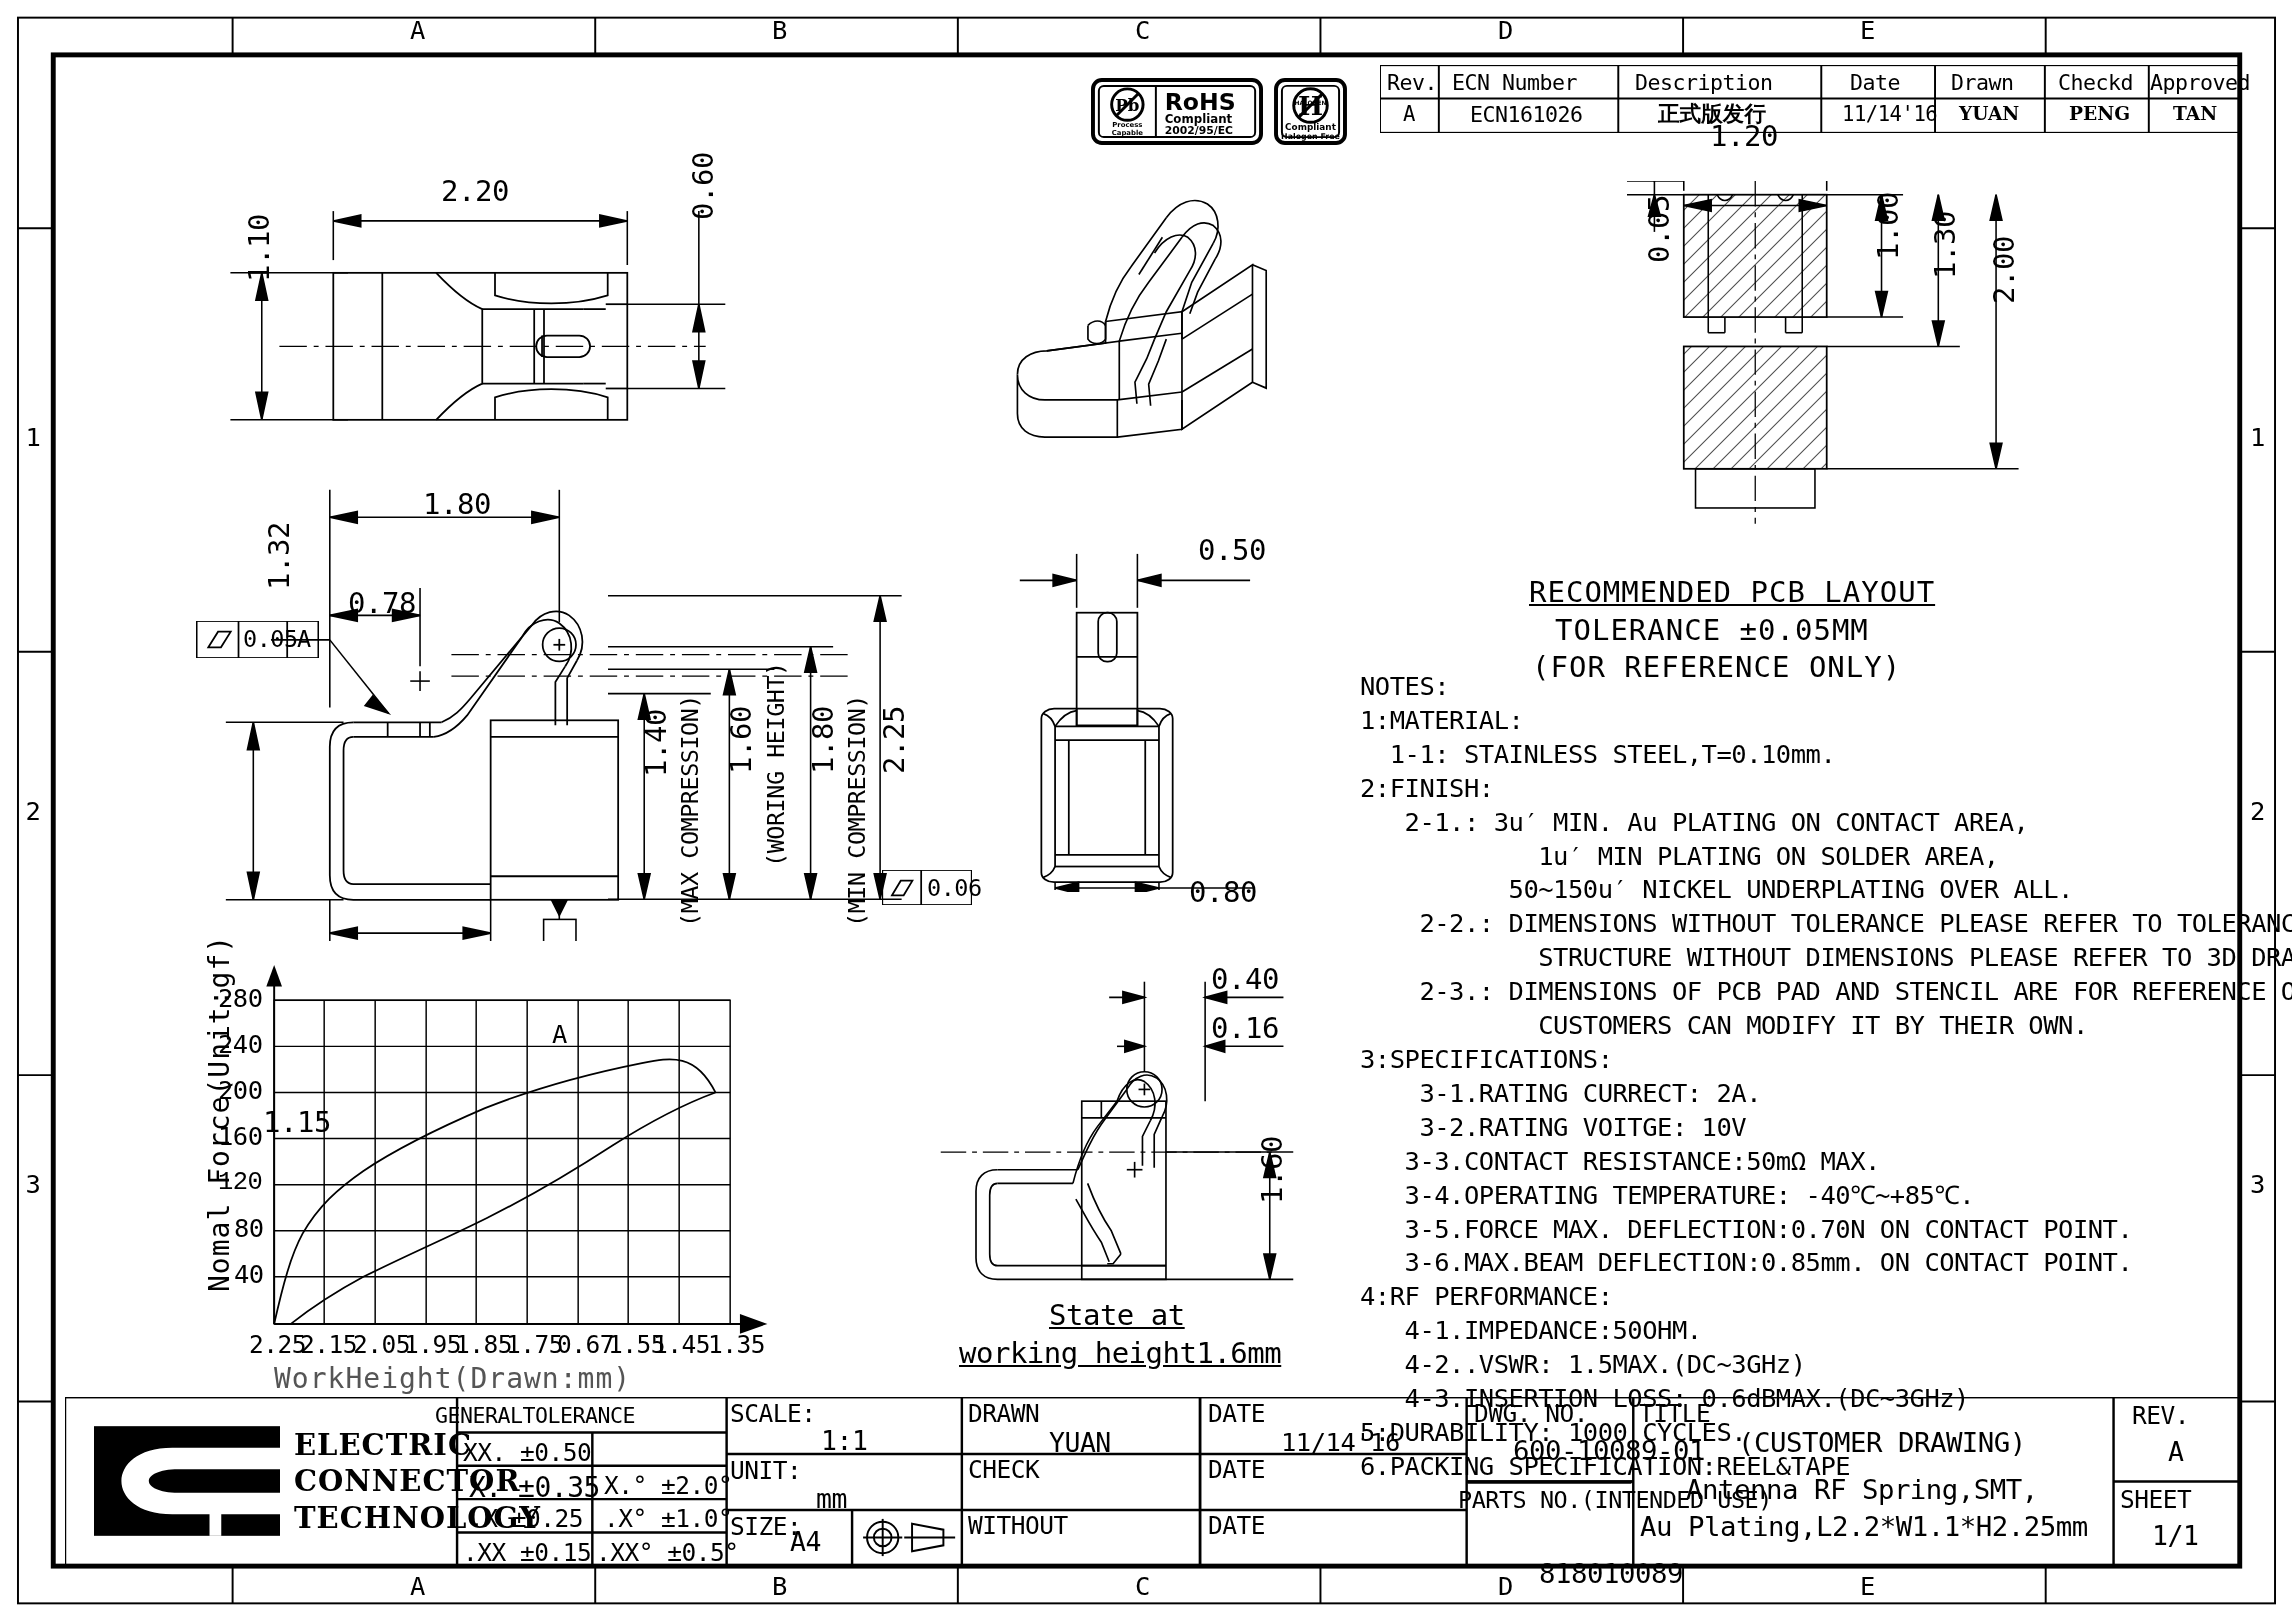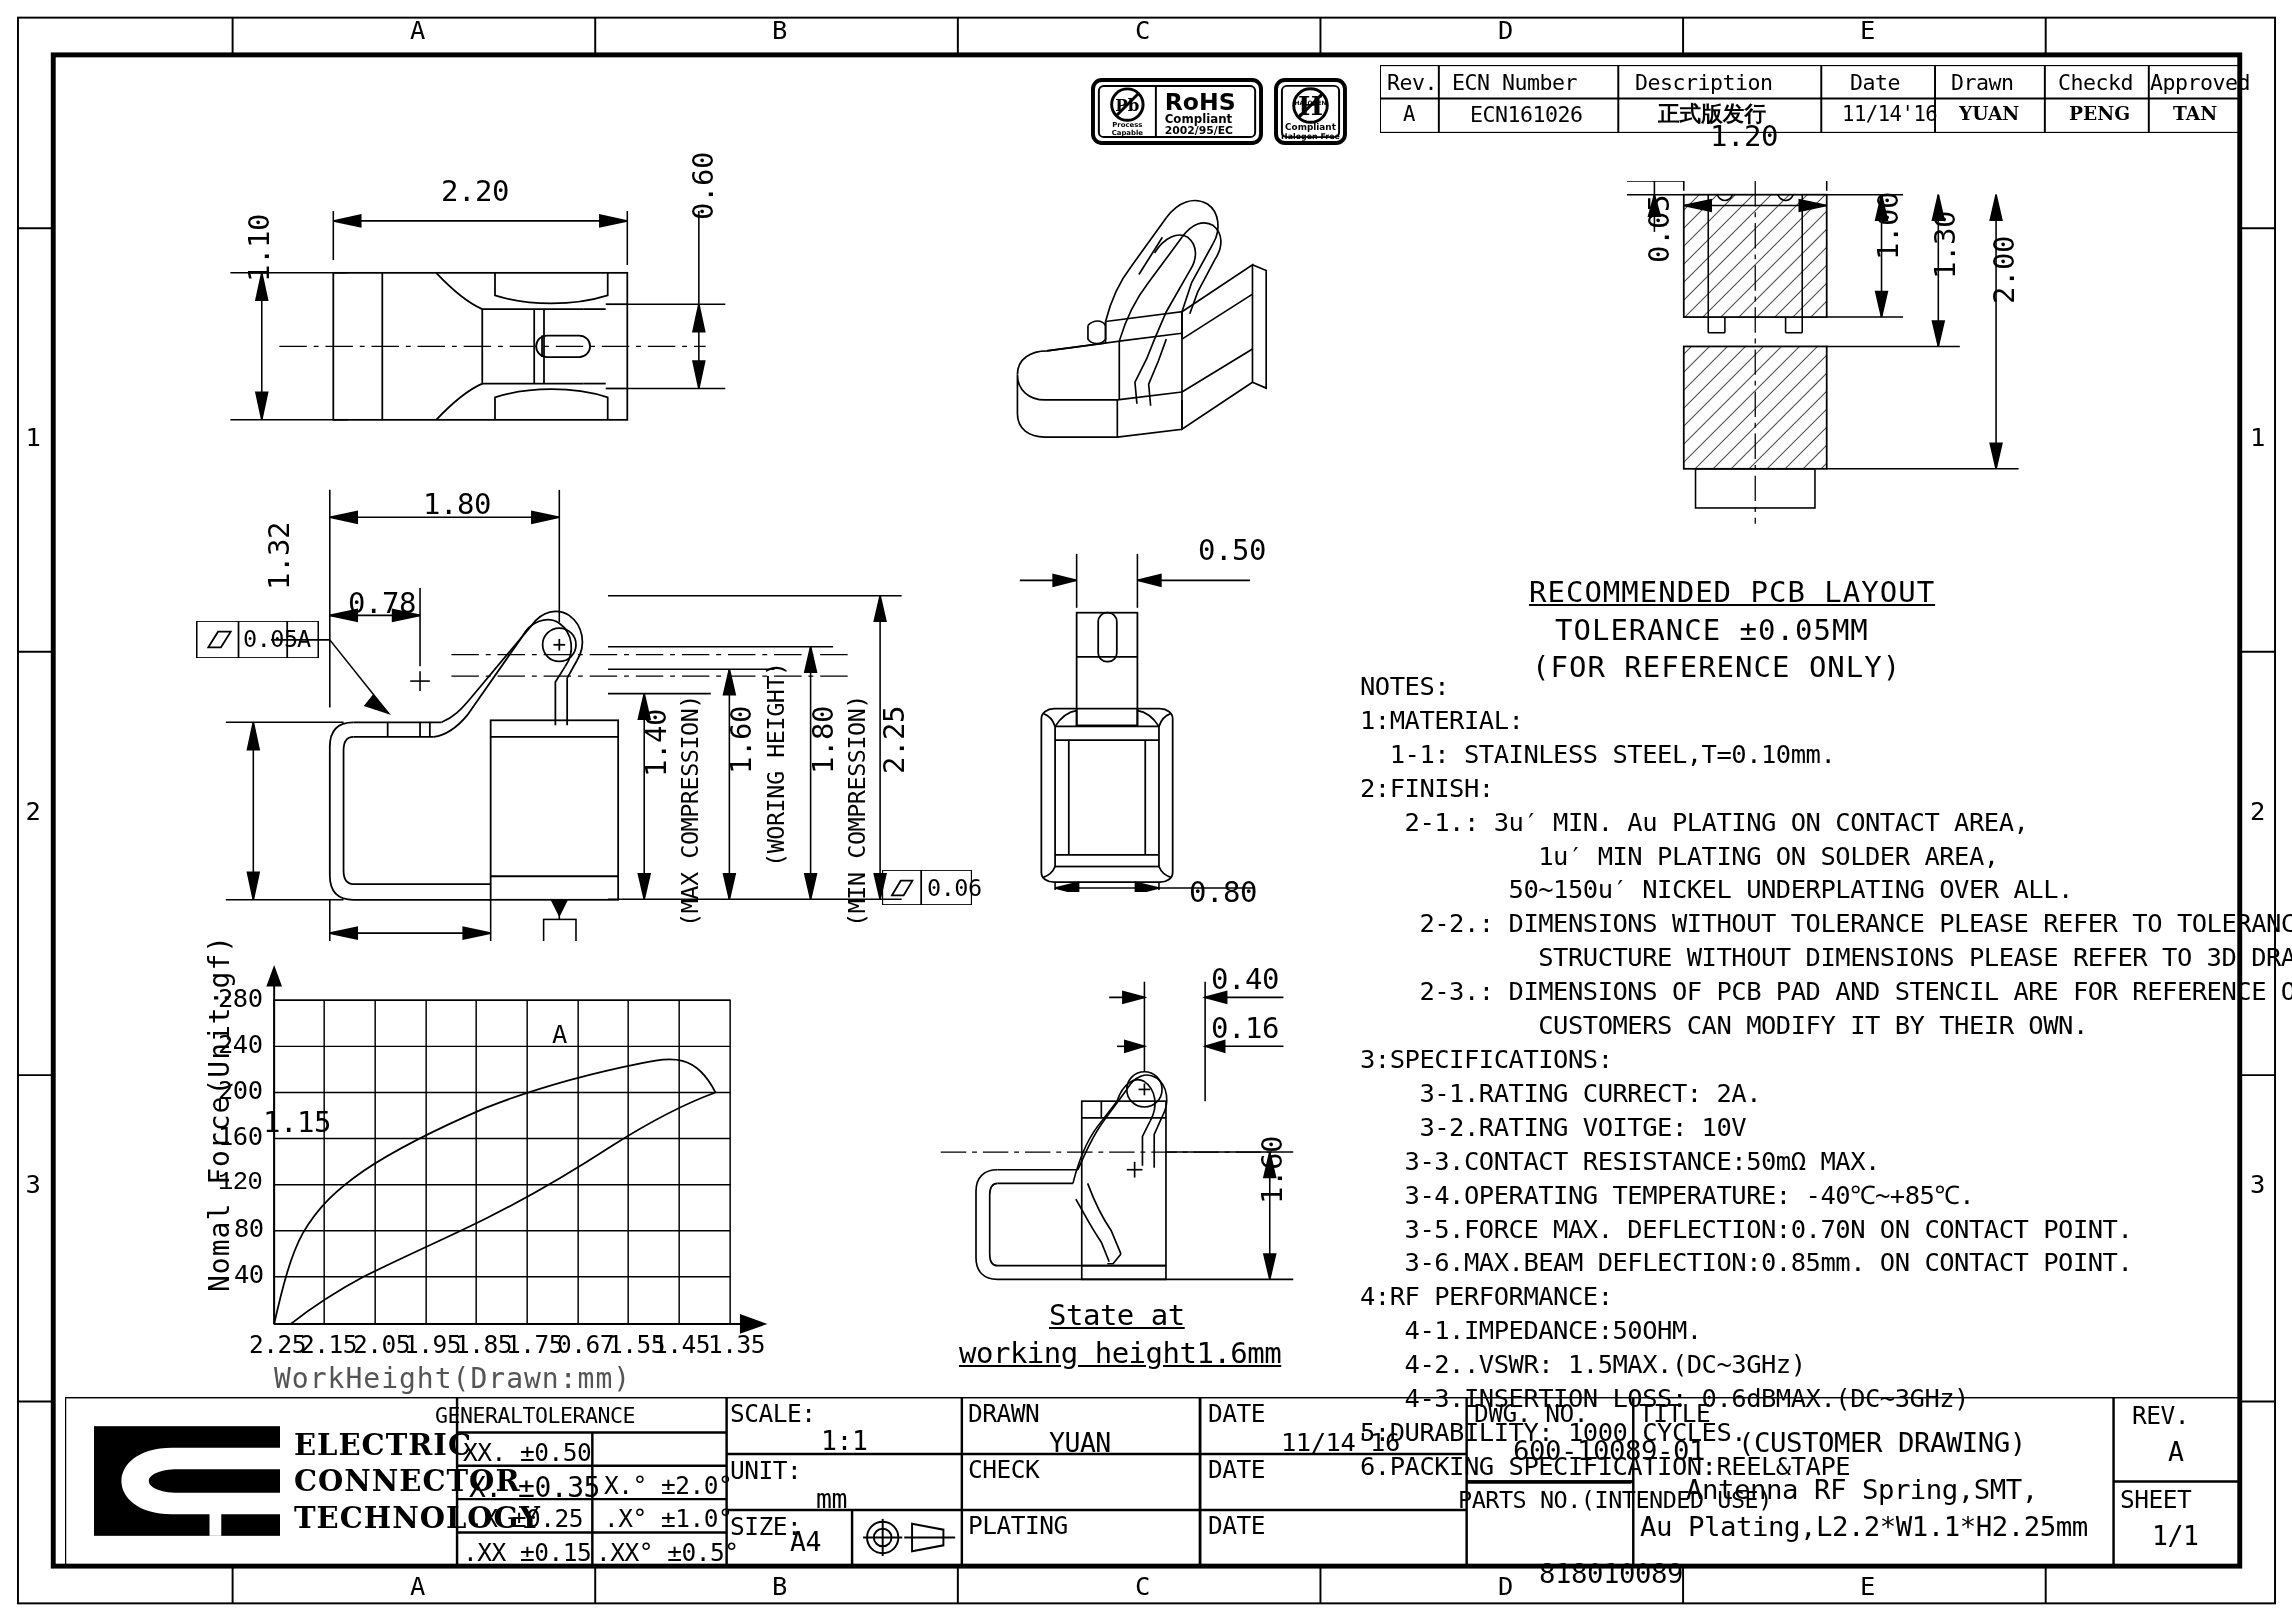--- a/index.html
+++ b/index.html
@@ -701,21 +701,21 @@
 </svg>
 
 <div class="txt cad" style="left:968px;top:1402px;font-size:24.5px;">DRAWN</div>
 <div class="txt cad" style="left:1049px;top:1430px;font-size:26.5px;">YUAN</div>
 <div class="txt cad" style="left:1208px;top:1402px;font-size:24.5px;">DATE</div>
 <div class="txt cad" style="left:1281px;top:1430px;font-size:25.5px;">11/14'16</div>
 <div class="txt cad" style="left:968px;top:1458px;font-size:24.5px;">CHECK</div>
 <div class="txt cad" style="left:1049px;top:1486px;font-size:26.5px;"></div>
 <div class="txt cad" style="left:1208px;top:1458px;font-size:24.5px;">DATE</div>
 <div class="txt cad" style="left:1281px;top:1486px;font-size:25.5px;"></div>
-<div class="txt cad" style="left:968px;top:1514px;font-size:24.5px;">PLATING</div>
+<div class="txt cad" style="left:968px;top:1514px;font-size:24.5px;">WITHOUT</div>
 <div class="txt cad" style="left:1049px;top:1541px;font-size:26.5px;"></div>
 <div class="txt cad" style="left:1208px;top:1514px;font-size:24.5px;">DATE</div>
 <div class="txt cad" style="left:1281px;top:1541px;font-size:25.5px;"></div>
 
 <div class="txt cad" style="left:1474px;top:1402px;font-size:24.5px;">DWG. NO.</div>
 <div class="txt cad" style="left:1513px;top:1437px;font-size:27.4px;">600-10089-01</div>
 <div class="txt cad" style="left:1458px;top:1489px;font-size:23.5px;">PARTS NO.(INTENDED USE)</div>
 <div class="txt cad" style="left:1539px;top:1525px;font-size:27.4px;margin-top:35px;">818010089</div>
 
 <div class="txt cad" style="left:1639px;top:1402px;font-size:24.5px;">TITLE</div>

